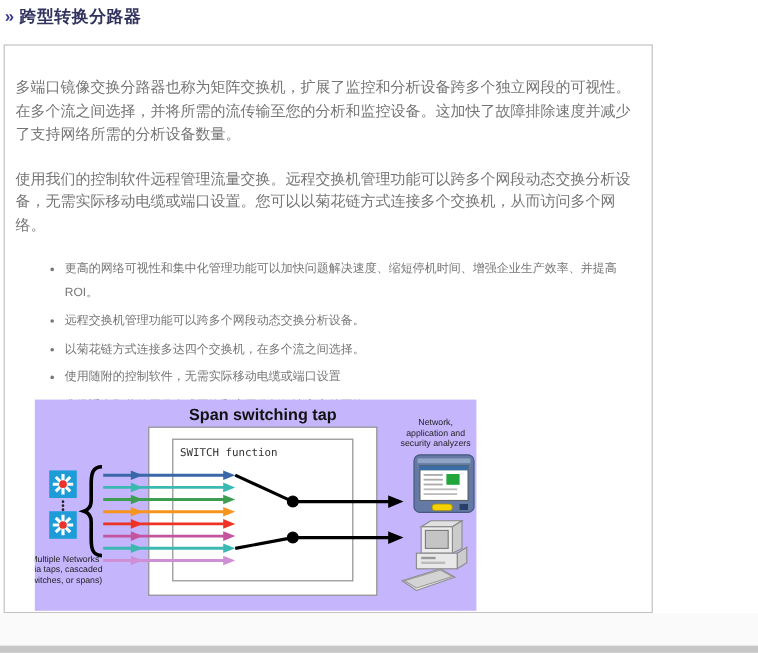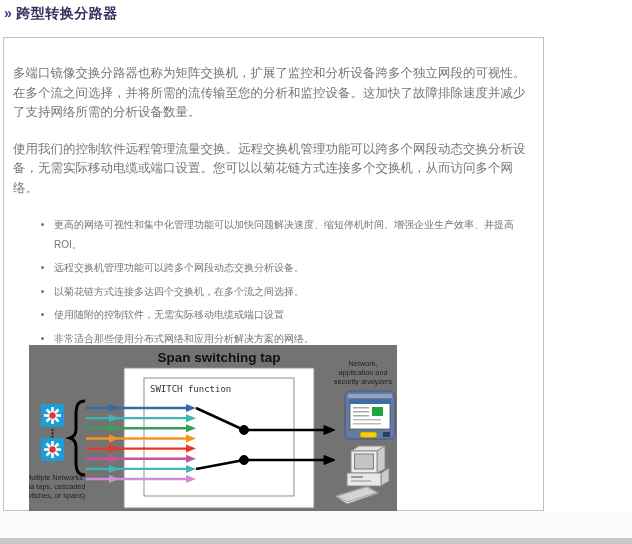--- a/index.html
+++ b/index.html
@@ -24,22 +24,21 @@
     font-size:12.5px;line-height:19.5px;color:#767676;
   }
   .benefits-label{margin:14px 0 12px 2px !important;}
   ul.benefits{
     margin:0;padding:0 0 0 43px;list-style:disc;
     color:#767676;font-size:10px;
   }
   ul.benefits li{line-height:19.5px;margin-bottom:4px;}
   .diagram{
     position:absolute;left:25px;top:295px;width:368px;height:176px;
-    background:#737373;
-    margin-top:12px;
+    background:#c4b5fd;
   }
   .diagram svg{display:block;}
   .dg-title{font-family:"Liberation Sans",sans-serif;font-size:13.5px;font-weight:bold;fill:#111111;}
   .dg-switch-label{font-family:"DejaVu Sans Mono",monospace;font-size:9px;fill:#333333;}
   .dg-small{font-family:"Liberation Sans",sans-serif;font-size:7.3px;fill:#222222;}
   .below-area{
     position:absolute;left:0;top:511px;width:632px;height:27px;
     background:#fafafa;
   }
   .bottom-bar{

